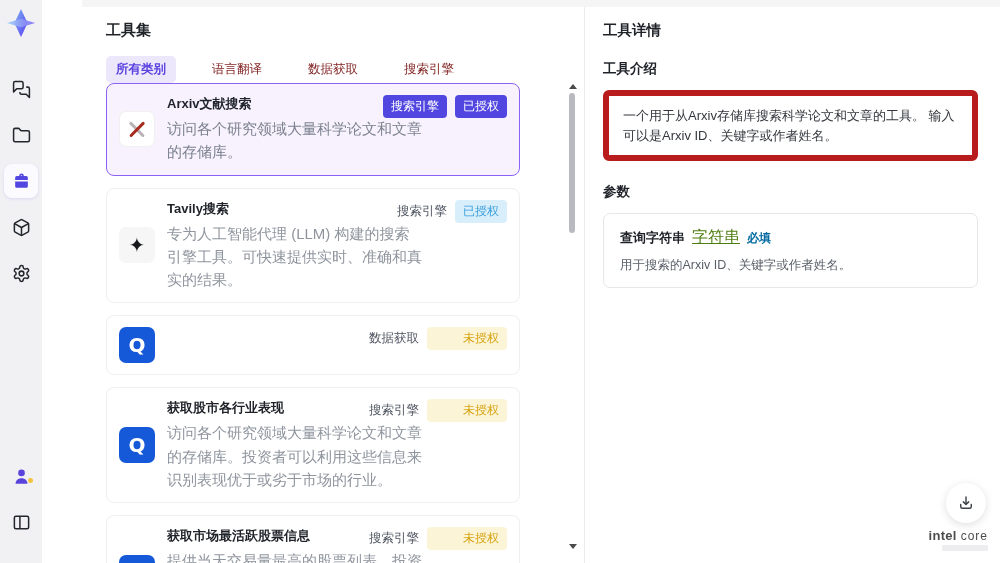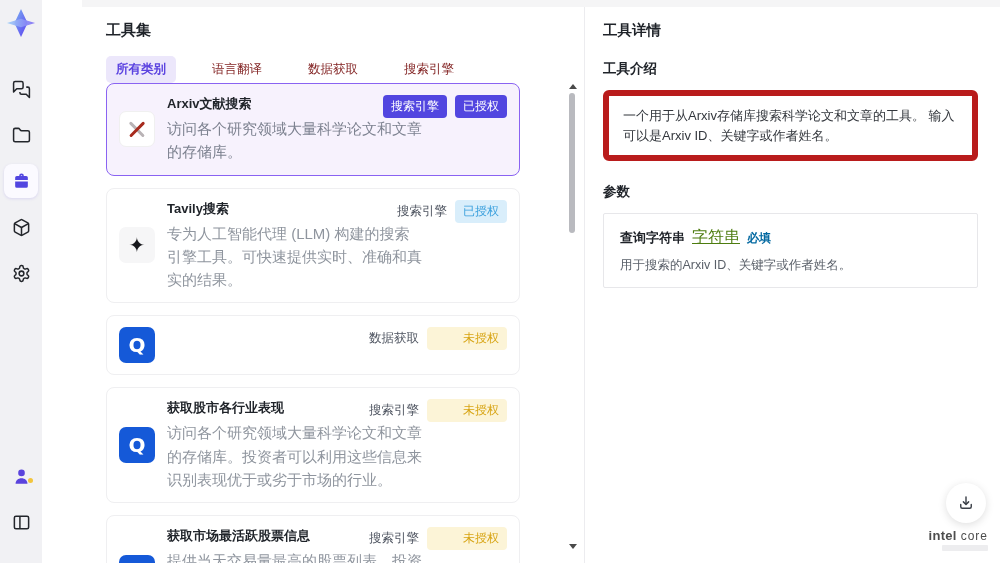--- a/index.html
+++ b/index.html
@@ -66,21 +66,21 @@
   
   .v-divider { position:absolute; top:7px; bottom:0; left:502px; width:1px; background:#ececef; }
 
   
   .detail-panel { position:absolute; top:7px; left:503px; right:0; bottom:0;
     padding:14px 22px 16px 18px; background:#fff; }
   .detail-title { font-size:14.5px; font-weight:bold; margin-bottom:20px; }
   .section-heading { font-size:13.5px; font-weight:bold; margin-bottom:12px; }
   .intro-box { border:6px solid #b91c1c; border-radius:6px; background:#fff;
     padding:10px 14px; font-size:13px; color:#33373d; margin-bottom:22px; line-height:1.5; }
-  .param-box { border:1px solid #e7e7ea; border-radius:2px; background:#fff; padding:13px 16px; }
+  .param-box { border:1px solid #e7e7ea; border-radius:7px; background:#fff; padding:13px 16px; }
   .param-head { display:flex; align-items:baseline; gap:7px; margin-bottom:9px; }
   .param-name { font-size:13px; font-weight:bold; }
   .param-type { font-size:16px; color:#4d7c0f;text-decoration:underline; }
   .param-required { font-size:12px; color:#0369a1;font-weight:bold; }
   .param-desc { font-size:12.5px; color:#595f68; }
 
   
   .download-fab { position:absolute; right:14px; bottom:40px; width:40px; height:40px;
     border-radius:50%; background:#fff; box-shadow:0 2px 8px rgba(0,0,0,.13);
     display:flex; align-items:center; justify-content:center; cursor:pointer; color:#3b4048; }

